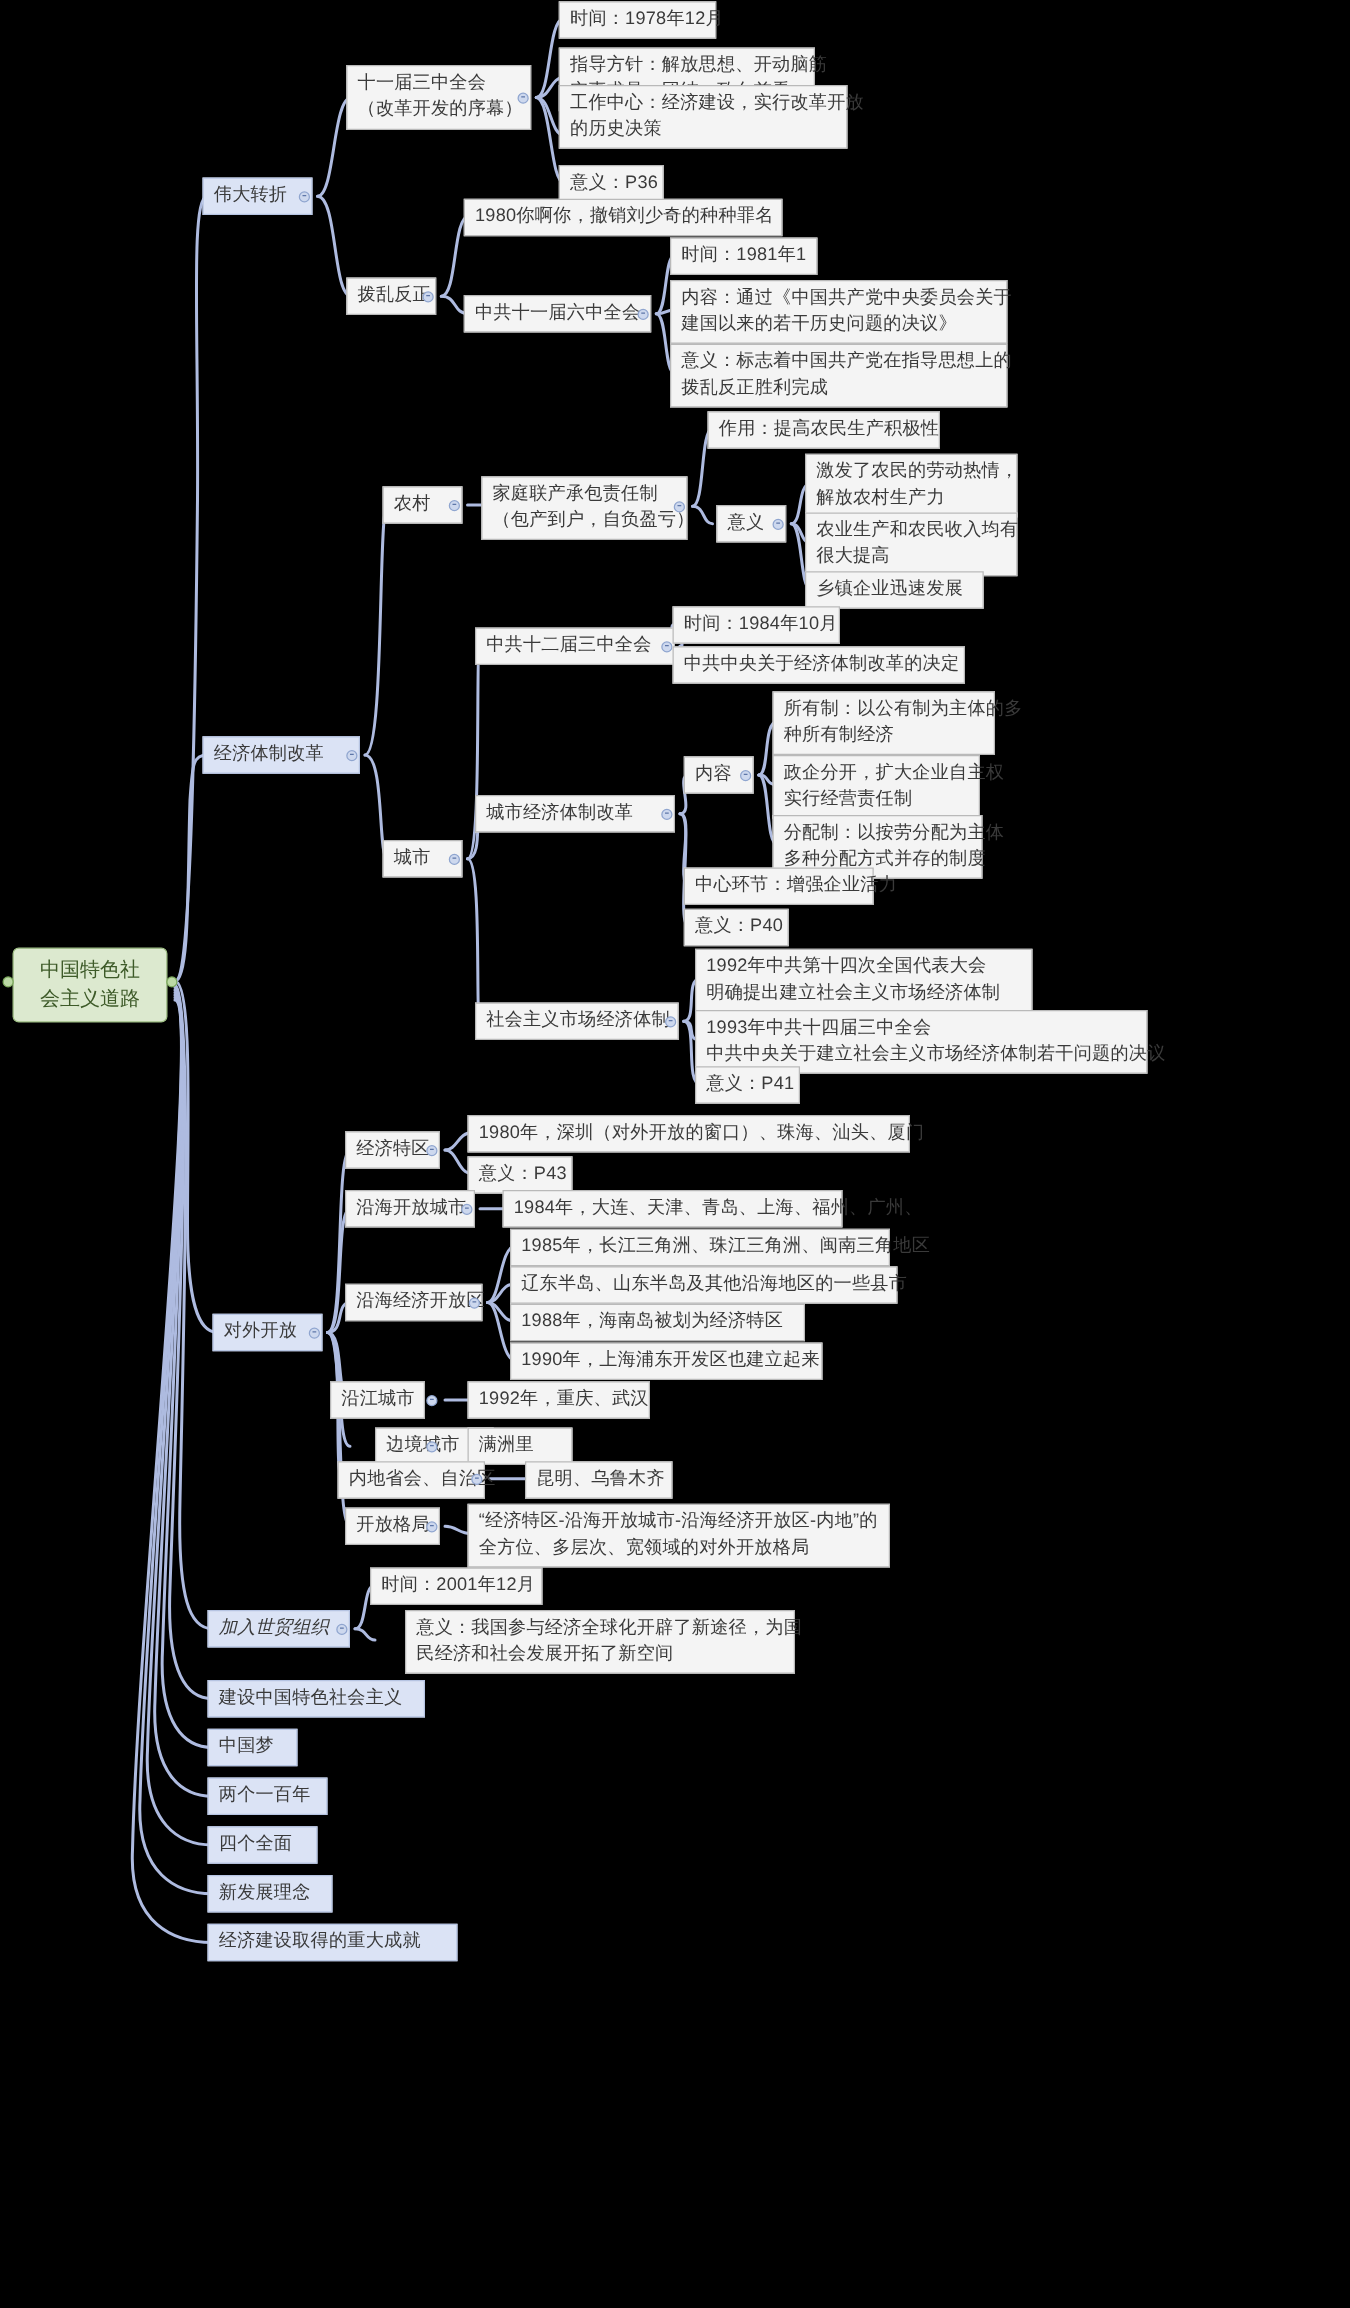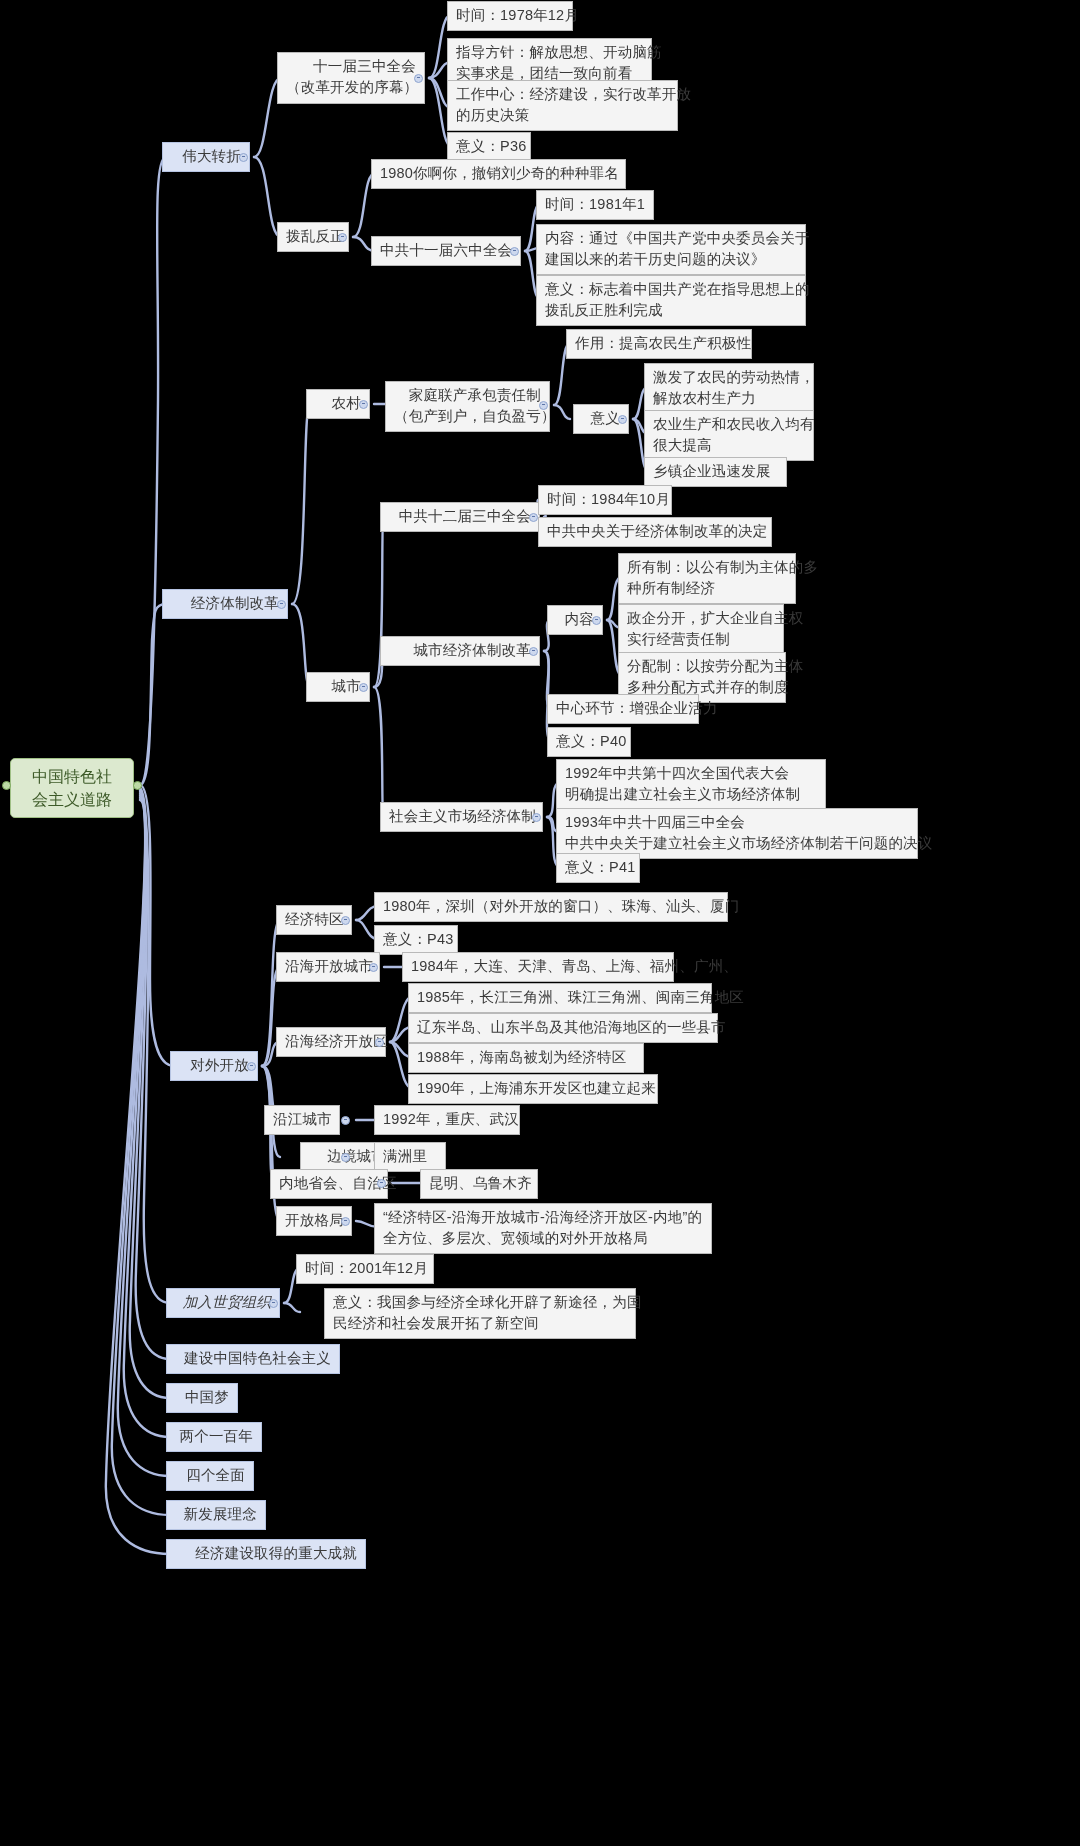--- a/index.html
+++ b/index.html
@@ -5,21 +5,21 @@
   html,body{margin:0;padding:0;background:#000;}
   body{width:1080px;height:1846px;position:relative;overflow:hidden;
        font-family:"Liberation Sans","DejaVu Sans",sans-serif;}
   #canvas{position:absolute;inset:0;width:1080px;height:1846px;}
   svg#links{position:absolute;left:0;top:0;width:1080px;height:1846px;pointer-events:none;}
   .node{position:absolute;box-sizing:border-box;border:1px solid #b9b9b9;
         background:#f2f2f2;color:#3a3a3a;font-size:14.5px;line-height:21px;
         padding:3px 8px 4px 8px;white-space:pre;letter-spacing:.2px;}
   .node.lvl1{background:#dbe3f5;border-color:#b6c4e2;}
   .node.lvl2{background:#f4f4f4;}
-  .node.ctr{text-align:right;}
+  .node.ctr{text-align:left;}
   .root{position:absolute;background:#dce9cf;border:1px solid #9fbf85;border-radius:5px;
         color:#3d5a28;font-size:16px;line-height:23px;text-align:center;padding:6px 10px;
         white-space:pre;box-sizing:border-box;}
   .dot{position:absolute;width:9px;height:9px;border-radius:50%;
        background:#cdd8ee;border:1.5px solid #8fa5cf;box-sizing:border-box;}
   .dot.g{background:#bcd9a5;border-color:#7ba85c;}
   .dot.minus:after{content:"";position:absolute;left:1.5px;top:2.5px;width:3px;height:1px;background:#5e76a8;}
 </style>
 </head>
 <body>
@@ -117,21 +117,21 @@
     <div class="dot g" style="left: 2px; top: 780.5px;"></div>
     <div class="dot g" style="left: 133px; top: 780.5px;"></div>
     <div class="node lvl1 ctr" style="left: 162px; top: 142px; width: 88px; min-height: 30px;">伟大转折</div>
     <div class="dot minus" style="left: 239px; top: 152.5px;"></div>
     <div class="node lvl2 ctr" style="left: 277px; top: 52px; width: 148px; min-height: 52px;">十一届三中全会
 （改革开发的序幕）</div>
     <div class="dot minus" style="left: 414px; top: 73.5px;"></div>
     <div class="node lvl2" style="left: 447px; top: 1px; width: 126px; min-height: 28px;">时间：1978年12月</div>
     <div class="node lvl2" style="left: 447px; top: 38px; width: 205px; min-height: 48px;">指导方针：解放思想、开动脑筋
 实事求是，团结一致向前看</div>
-    <div class="node lvl2" style="left: 447px; top: 80px; width: 231px; min-height: 48px;">工作中心：经济建设，实行改革开放
+    <div class="node lvl2" style="left: 447px; top: 68px; width: 231px; min-height: 48px;">工作中心：经济建设，实行改革开放
 的历史决策</div>
     <div class="node lvl2" style="left: 447px; top: 132px; width: 84px; min-height: 28px;">意义：P36</div>
     <div class="node lvl2 ctr" style="left: 277px; top: 222px; width: 72px; min-height: 30px;">拨乱反正</div>
     <div class="dot minus" style="left: 338px; top: 232.5px;"></div>
     <div class="node lvl2" style="left: 371px; top: 159px; width: 255px; min-height: 28px;">1980你啊你，撤销刘少奇的种种罪名</div>
     <div class="node lvl2 ctr" style="left: 371px; top: 236px; width: 150px; min-height: 30px;">中共十一届六中全会</div>
     <div class="dot minus" style="left: 510px; top: 246.5px;"></div>
     <div class="node lvl2" style="left: 536px; top: 190px; width: 118px; min-height: 28px;">时间：1981年1</div>
     <div class="node lvl2" style="left: 536px; top: 275px; width: 270px; min-height: 48px;">意义：标志着中国共产党在指导思想上的
 拨乱反正胜利完成</div>
@@ -190,21 +190,21 @@
     <div class="dot minus" style="left: 375px; top: 1037.5px;"></div>
     <div class="node lvl2" style="left: 408px; top: 983px; width: 304px; min-height: 28px;">1985年，长江三角洲、珠江三角洲、闽南三角地区</div>
     <div class="node lvl2" style="left: 408px; top: 1013px; width: 310px; min-height: 28px;">辽东半岛、山东半岛及其他沿海地区的一些县市</div>
     <div class="node lvl2" style="left: 408px; top: 1043px; width: 236px; min-height: 28px;">1988年，海南岛被划为经济特区</div>
     <div class="node lvl2" style="left: 408px; top: 1074px; width: 250px; min-height: 28px;">1990年，上海浦东开发区也建立起来</div>
     <div class="node lvl2 ctr" style="left: 264px; top: 1105px; width: 76px; min-height: 30px;">沿江城市</div>
     <div class="dot minus" style="left: 341px; top: 1115.5px;"></div>
     <div class="node lvl2" style="left: 374px; top: 1105px; width: 146px; min-height: 28px;">1992年，重庆、武汉</div>
     <div class="node lvl2 ctr" style="left: 276px; top: 1142px; width: 95px; min-height: 30px; margin-left: 24px;">边境城市</div>
     <div class="dot minus" style="left: 341px; top: 1152.5px;"></div>
-    <div class="node lvl2" style="left: 374px; top: 1142px; width: 72px; min-height: 28px;">满洲里</div>
+    <div class="node lvl2" style="left: 374px; top: 1142px; width: 84px; min-height: 28px;">满洲里</div>
     <div class="node lvl2 ctr" style="left: 270px; top: 1169px; width: 118px; min-height: 28px;">内地省会、自治区</div>
     <div class="dot minus" style="left: 377px; top: 1178.5px;"></div>
     <div class="node lvl2" style="left: 420px; top: 1169px; width: 118px; min-height: 28px;">昆明、乌鲁木齐</div>
     <div class="node lvl2 ctr" style="left: 276px; top: 1206px; width: 76px; min-height: 30px;">开放格局</div>
     <div class="dot minus" style="left: 341px; top: 1216.5px;"></div>
     <div class="node lvl2" style="left: 374px; top: 1203px; width: 338px; min-height: 48px;">“经济特区-沿海开放城市-沿海经济开放区-内地”的
 全方位、多层次、宽领域的对外开放格局</div>
     <div class="node lvl1 ctr" style="left: 166px; top: 1288px; width: 114px; min-height: 30px; font-style: italic;">加入世贸组织</div>
     <div class="dot minus" style="left: 269px; top: 1298.5px;"></div>
     <div class="node lvl2" style="left: 296px; top: 1254px; width: 138px; min-height: 28px;">时间：2001年12月</div>

